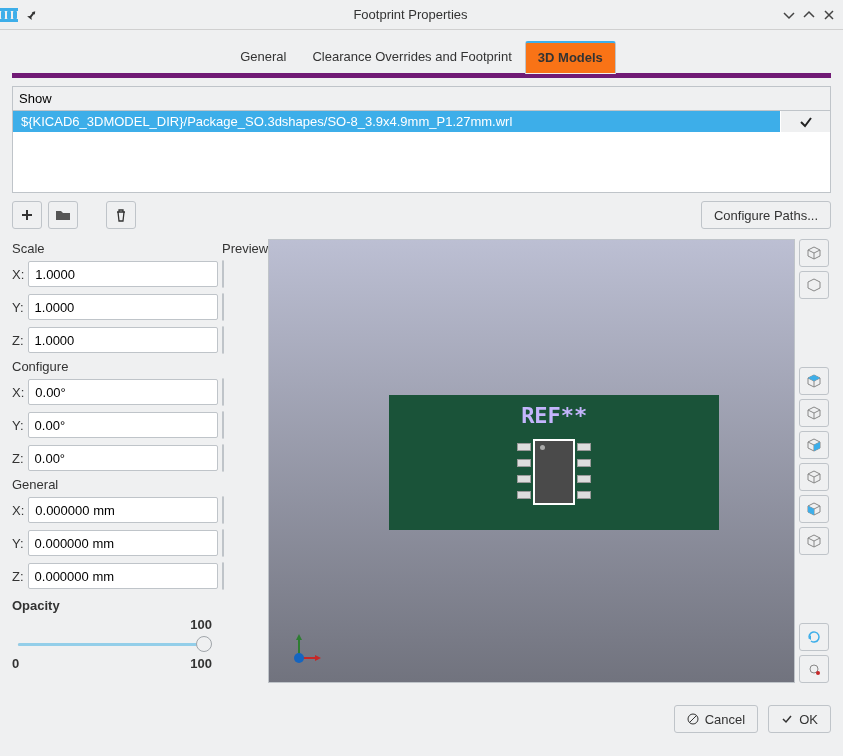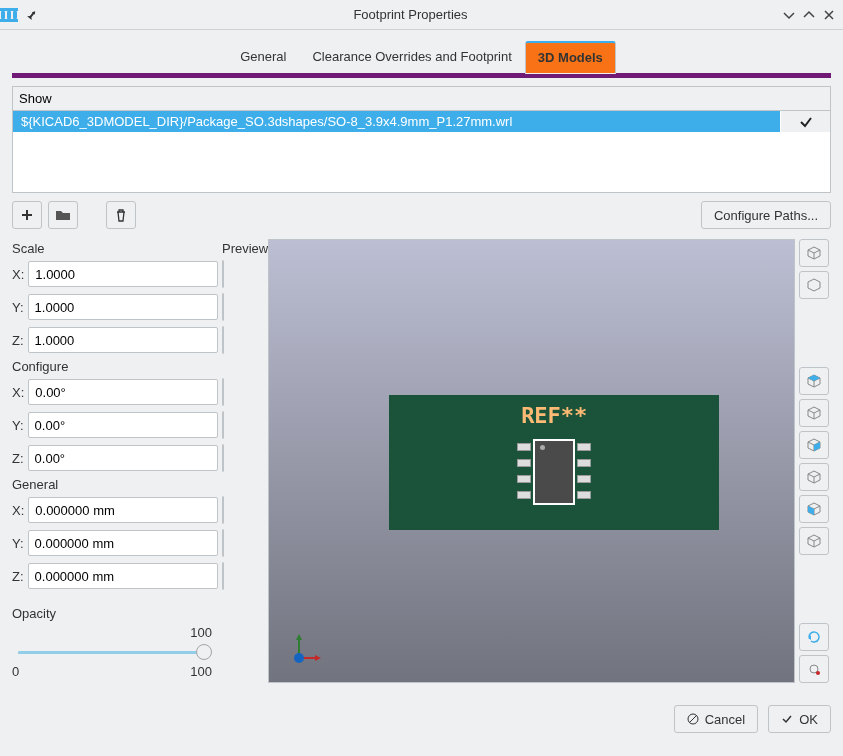--- a/index.html
+++ b/index.html
@@ -34,33 +34,33 @@
 .mid { display: flex; gap: 10px; margin-top: 10px; }
 .left-col { width: 200px; }
 .group-label { color: #333; margin: 2px 0 4px; }
 .field-row { display: flex; align-items: center; gap: 4px; margin-bottom: 5px; }
 .axis-lbl { width: 16px; color: #333; }
 .num-input { flex: 1; height: 26px; border: 1px solid #bfc4c9; padding: 0 6px; background: #fff; border-radius: 2px; }
 .stepper { display: flex; border: 1px solid #bfc4c9; border-radius: 3px; overflow: hidden; }
 .stepper .step { width: 24px; height: 26px; display: flex; align-items: center; justify-content: center; background: #eff0f1; color: #333; }
 .stepper .step:first-child { border-right: 1px solid #bfc4c9; }
 
-.opacity-box { margin-top: 16px; }
+.opacity-box { margin-top: 8px; font-weight: bold; }
 .op-lbls { display: flex; justify-content: flex-end; color: #333; }
 .slider-wrap { position: relative; height: 20px; margin: 2px 0; }
 .slider-track { position: absolute; top: 9px; left: 6px; right: 6px; height: 3px; background: #c9ccce; border-radius: 2px; }
 .slider-fill { position: absolute; top: 9px; left: 6px; right: 6px; height: 3px; background: #93cee9; border-radius: 2px; }
 .slider-thumb { position: absolute; top: 2px; right: 0; width: 16px; height: 16px; background: #eff0f1; border: 1px solid #a0a5aa; border-radius: 50%; }
 .op-minmax { display: flex; justify-content: space-between; color: #333; }
 
 .preview-col { flex: 1; display: flex; }
 .preview-area { flex: 1; display: flex; gap: 4px; }
 .preview-viewport { flex: 1; background: linear-gradient(#bcbfd3, #71737e); position: relative; border: 1px solid #bfc4c9; }
 .pcb { position: absolute; left: 120px; top: 155px; width: 330px; height: 135px; background: #1a5339; }
-.ref-txt { position: absolute; top: 8px; left: 0; right: 0; text-align: center; color: #fdba74; font-size: 22px; font-family: monospace; font-weight: bold; }
+.ref-txt { position: absolute; top: 8px; left: 0; right: 0; text-align: center; color: #c4b5fd; font-size: 22px; font-family: monospace; font-weight: bold; }
 .chip { position: absolute; left: 138px; top: 40px; width: 54px; height: 74px; }
 .chip-body { position: absolute; left: 6px; top: 4px; width: 42px; height: 66px; background: #4a4a4a; border: 2px solid #fff; }
 .chip-dot { position: absolute; left: 13px; top: 10px; width: 5px; height: 5px; border-radius: 50%; background: #aaa; }
 .pad { position: absolute; width: 14px; height: 8px; background: #ddd; border: 1px solid #999; }
 .pad.l1 { left: -10px; top: 8px; } .pad.l2 { left: -10px; top: 24px; } .pad.l3 { left: -10px; top: 40px; } .pad.l4 { left: -10px; top: 56px; }
 .pad.r1 { right: -10px; top: 8px; } .pad.r2 { right: -10px; top: 24px; } .pad.r3 { right: -10px; top: 40px; } .pad.r4 { right: -10px; top: 56px; }
 .axis-gizmo { position: absolute; left: 18px; bottom: 14px; width: 36px; height: 36px; }
 
 .side-tools { width: 32px; display: flex; flex-direction: column; gap: 4px; }
 .tool-btn { width: 30px; height: 28px; border: 1px solid #bfc4c9; background: #eff0f1; border-radius: 3px; display: flex; align-items: center; justify-content: center; }

